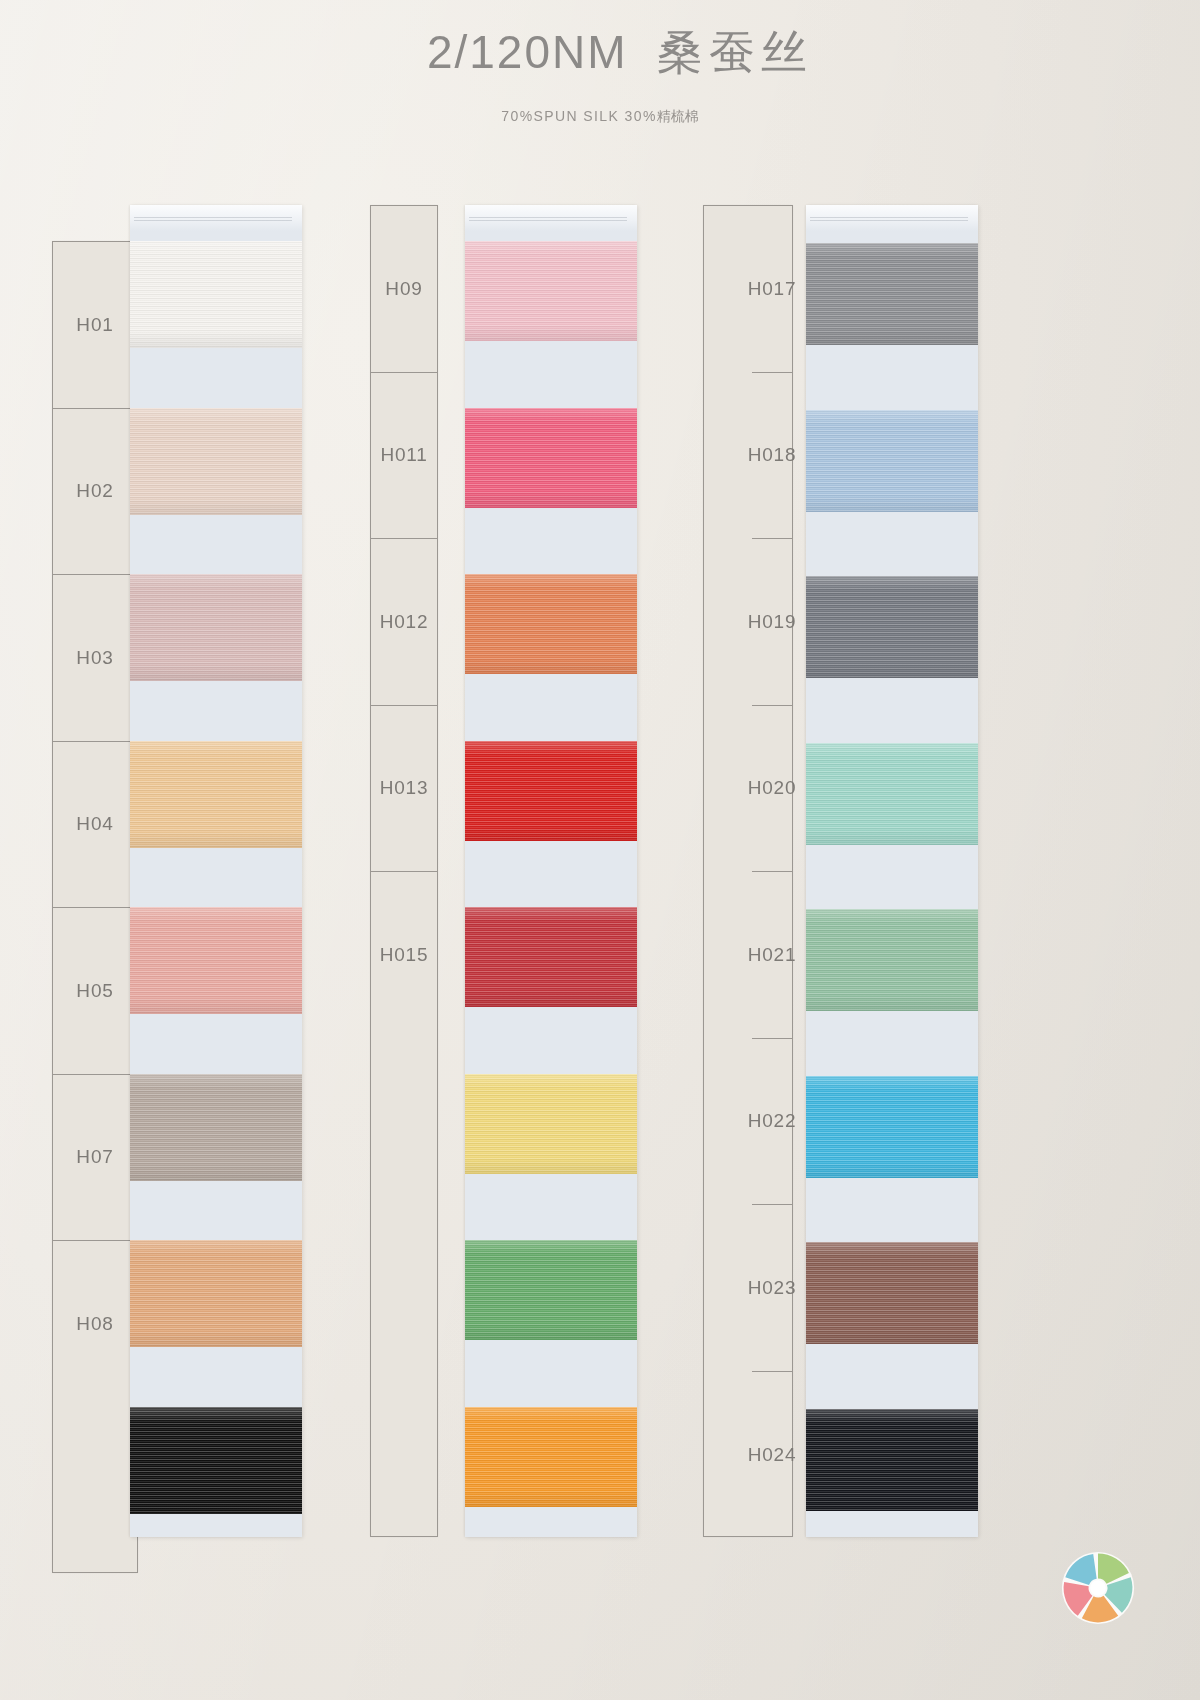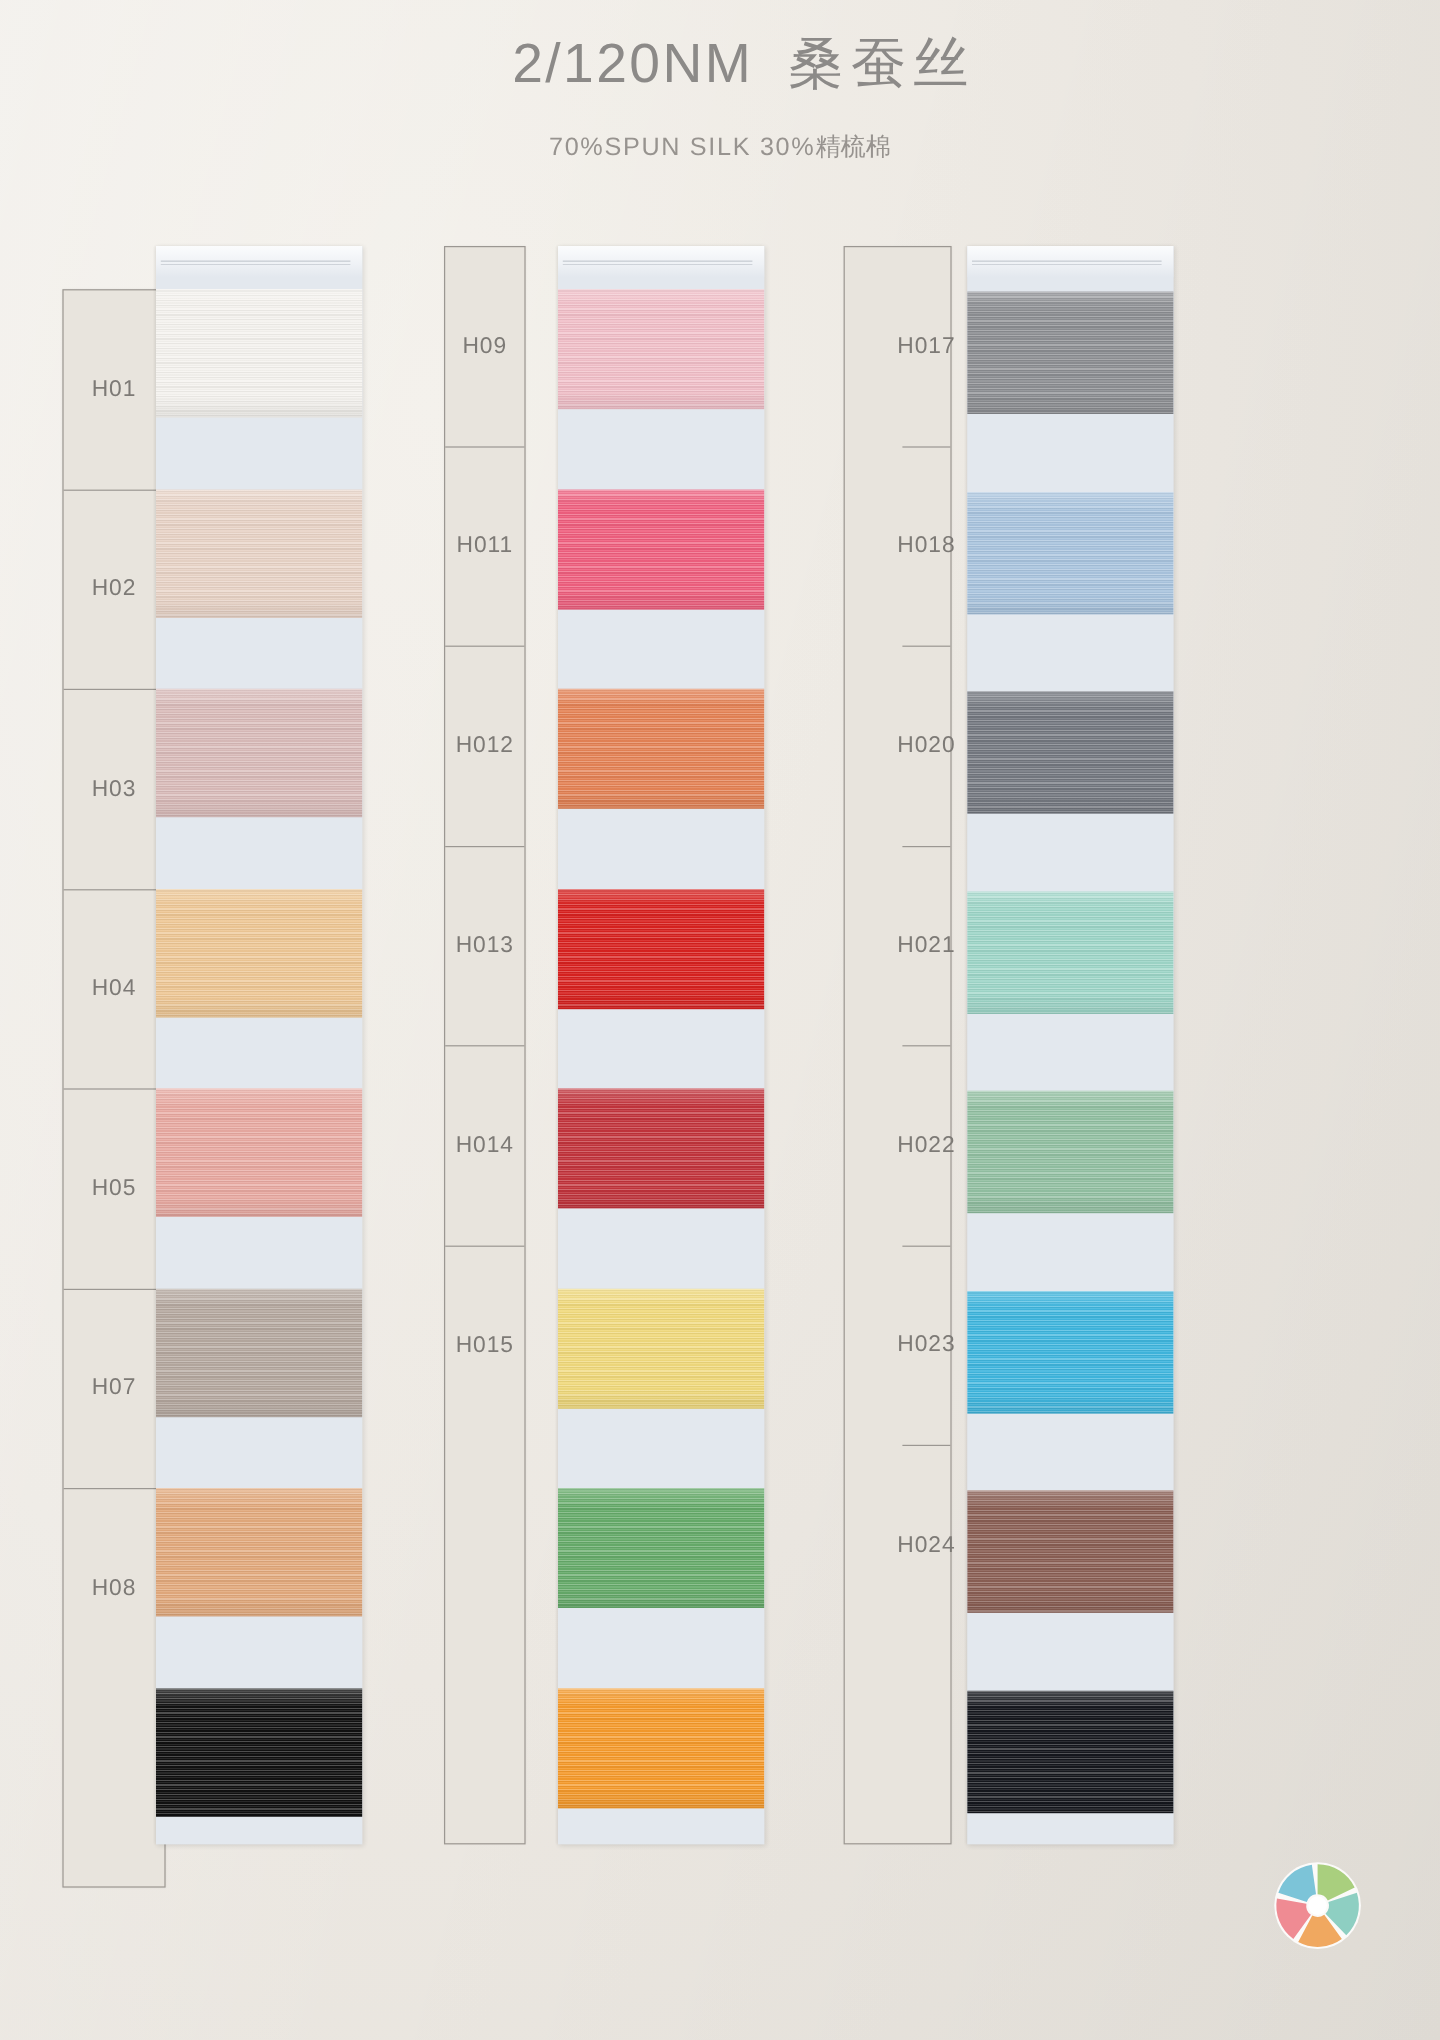--- a/index.html
+++ b/index.html
@@ -29,21 +29,21 @@
     letter-spacing:2px;
     color:#8c8a88;
     font-family:"Liberation Sans", sans-serif;
     white-space:pre;
     margin-left:20px;
   }
   .title .cn{font-family:"DejaVu Sans", sans-serif;letter-spacing:6px;}
   .subtitle{
     position:absolute;top:108px;left:0;width:1200px;
     text-align:center;
-    font-size:21px;
+    font-size:14px;
     letter-spacing:1.4px;
     color:#97938f;
     white-space:pre;
   }
   .subtitle .cn{font-family:"DejaVu Sans", sans-serif;letter-spacing:0px;}
 
   
   .col{position:absolute;top:205px;}
   .col-0{left:52px;}
   .col-1{left:370px;}
@@ -166,23 +166,20 @@
       <div class="lbl">
         <span>H011</span>
       </div>
       <div class="lbl">
         <span>H012</span>
       </div>
       <div class="lbl">
         <span>H013</span>
       </div>
       <div class="lbl">
-        <span>H014</span>
-      </div>
-      <div class="lbl">
         <span>H015</span>
       </div>
     </div>
   <div class="strip" id="str1" style="left:95px;">
     <div class="topsheen"></div>
   <div class="band" style="top: 36px; height: 100px; background: rgb(241, 191, 200);"></div>
       <div class="band" style="top: 202.5px; height: 100px; background: rgb(239, 95, 126);"></div>
       <div class="band" style="top: 369px; height: 100px; background: rgb(228, 130, 85);"></div>
       <div class="band" style="top: 535.5px; height: 100px; background: rgb(216, 33, 31);"></div>
       <div class="band" style="top: 702px; height: 100px; background: rgb(194, 52, 60);"></div>
@@ -192,20 +189,23 @@
     </div>
 </div>
 
 <div class="col col-2">
   <div class="labels w3" id="lab2" style="height: 1332px; padding-left: 48px;">
       <div class="lbl">
         <span>H017</span>
       </div>
       <div class="lbl">
         <span>H018</span>
+      </div>
+      <div class="lbl">
+        <span>H019</span>
       </div>
       <div class="lbl">
         <span>H020</span>
       </div>
       <div class="lbl">
         <span>H021</span>
       </div>
       <div class="lbl">
         <span>H022</span>
       </div>

